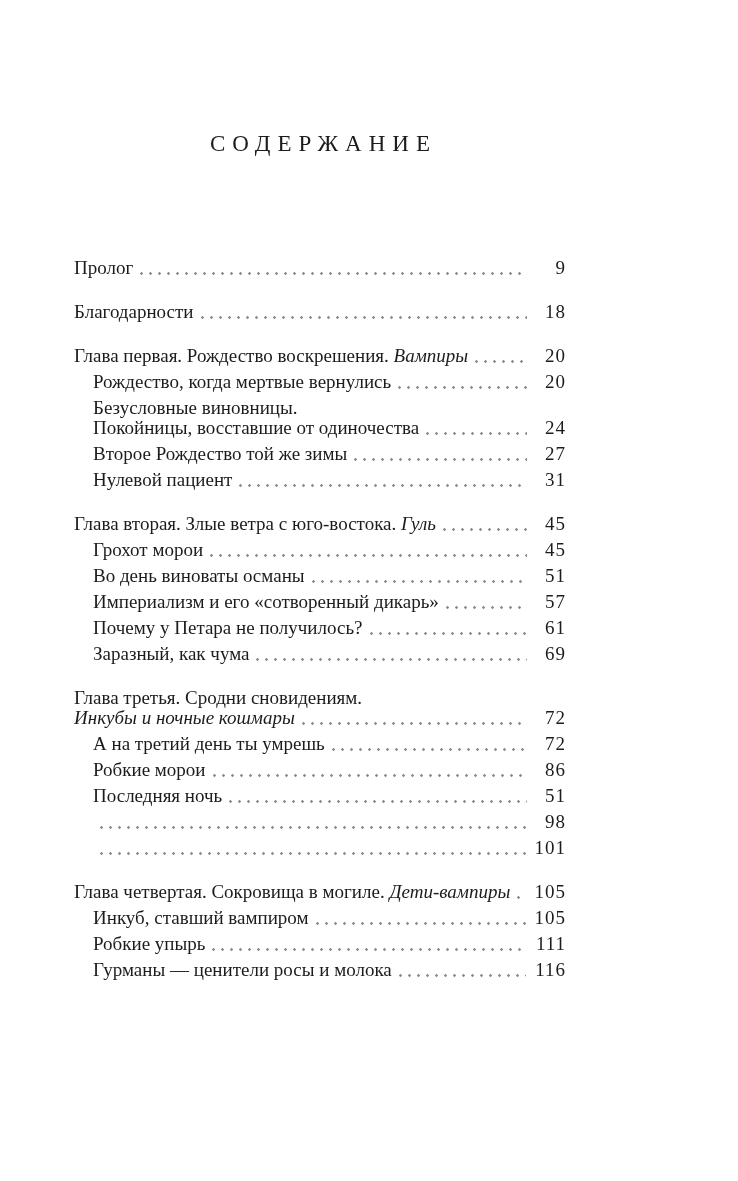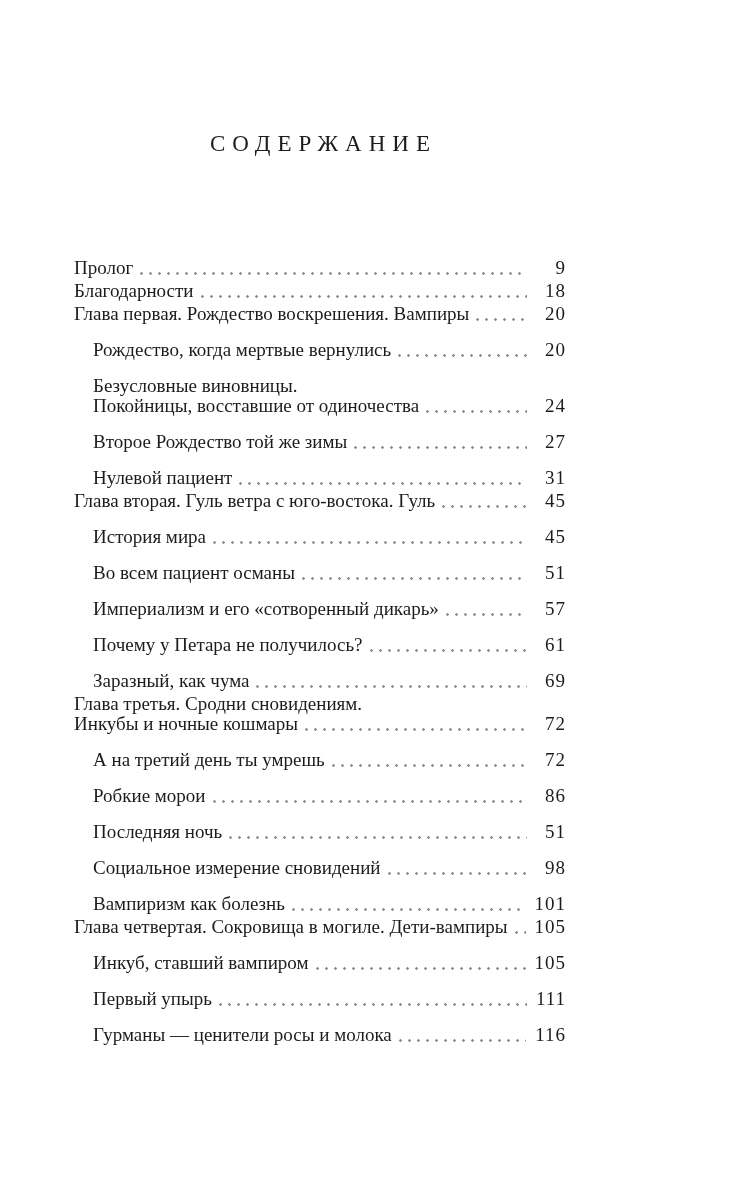--- a/index.html
+++ b/index.html
@@ -23,27 +23,27 @@
     text-align: center;
     letter-spacing: 7px;
     text-indent: 7px;
     margin: 0 0 101px 0;
   }
   .entries { display: block; }
   .entry {
     font-size: 19px;
     line-height: 20px;
   }
-  .entry.lv0 { margin-top: 3px; }
-  .entry.lv1 { margin-top: 16px; padding-left: 19px; }
+  .entry.lv0 { margin-top: 24px; }
+  .entry.lv1 { margin-top: 6px; padding-left: 19px; }
   .entry:first-child { margin-top: 0; }
   .line { display: block; }
   .lastline { display: flex; align-items: stretch; }
   .lbl { white-space: nowrap; }
-  .it { }
+  .it { font-style: italic; }
   .leader {
     flex: 1 1 auto;
     min-width: 14px;
     position: relative;
   }
   .leader::after {
     content: "";
     position: absolute;
     left: 7px;
     right: 9px;
@@ -111,35 +111,35 @@
       </div>
       <div class="entry lv1">
         <div class="line lastline">
           <span class="lbl"><span>Нулевой пациент</span></span>
           <span class="leader"></span>
           <span class="pg">31</span>
         </div>
       </div>
       <div class="entry lv0">
         <div class="line lastline">
-          <span class="lbl"><span>Глава вторая. Гуль ветра с юго-востока. </span><span class="it">Гуль</span></span>
+          <span class="lbl"><span>Глава вторая. Злые ветра с юго-востока. </span><span class="it">Гуль</span></span>
           <span class="leader"></span>
           <span class="pg">45</span>
         </div>
       </div>
       <div class="entry lv1">
         <div class="line lastline">
-          <span class="lbl"><span>История мира</span></span>
+          <span class="lbl"><span>Грохот морои</span></span>
           <span class="leader"></span>
           <span class="pg">45</span>
         </div>
       </div>
       <div class="entry lv1">
         <div class="line lastline">
-          <span class="lbl"><span>Во всем пациент османы</span></span>
+          <span class="lbl"><span>Во день виноваты османы</span></span>
           <span class="leader"></span>
           <span class="pg">51</span>
         </div>
       </div>
       <div class="entry lv1">
         <div class="line lastline">
           <span class="lbl"><span>Империализм и его «сотворенный дикарь»</span></span>
           <span class="leader"></span>
           <span class="pg">57</span>
         </div>
@@ -182,49 +182,47 @@
       </div>
       <div class="entry lv1">
         <div class="line lastline">
           <span class="lbl"><span>Последняя ночь</span></span>
           <span class="leader"></span>
           <span class="pg">51</span>
         </div>
       </div>
       <div class="entry lv1">
         <div class="line lastline">
-          <span class="lbl"><span>Социальное измерение сновидений</span></span>
           <span class="leader"></span>
           <span class="pg">98</span>
         </div>
       </div>
       <div class="entry lv1">
         <div class="line lastline">
-          <span class="lbl"><span>Вампиризм как болезнь</span></span>
           <span class="leader"></span>
           <span class="pg">101</span>
         </div>
       </div>
       <div class="entry lv0">
         <div class="line lastline">
           <span class="lbl"><span>Глава четвертая. Сокровища в могиле. </span><span class="it">Дети-вампиры</span></span>
           <span class="leader"></span>
           <span class="pg">105</span>
         </div>
       </div>
       <div class="entry lv1">
         <div class="line lastline">
           <span class="lbl"><span>Инкуб, ставший вампиром</span></span>
           <span class="leader"></span>
           <span class="pg">105</span>
         </div>
       </div>
       <div class="entry lv1">
         <div class="line lastline">
-          <span class="lbl"><span>Первый упырь</span></span>
+          <span class="lbl"><span>Робкие упырь</span></span>
           <span class="leader"></span>
           <span class="pg">111</span>
         </div>
       </div>
       <div class="entry lv1">
         <div class="line lastline">
           <span class="lbl"><span>Гурманы — ценители росы и молока</span></span>
           <span class="leader"></span>
           <span class="pg">116</span>
         </div>

